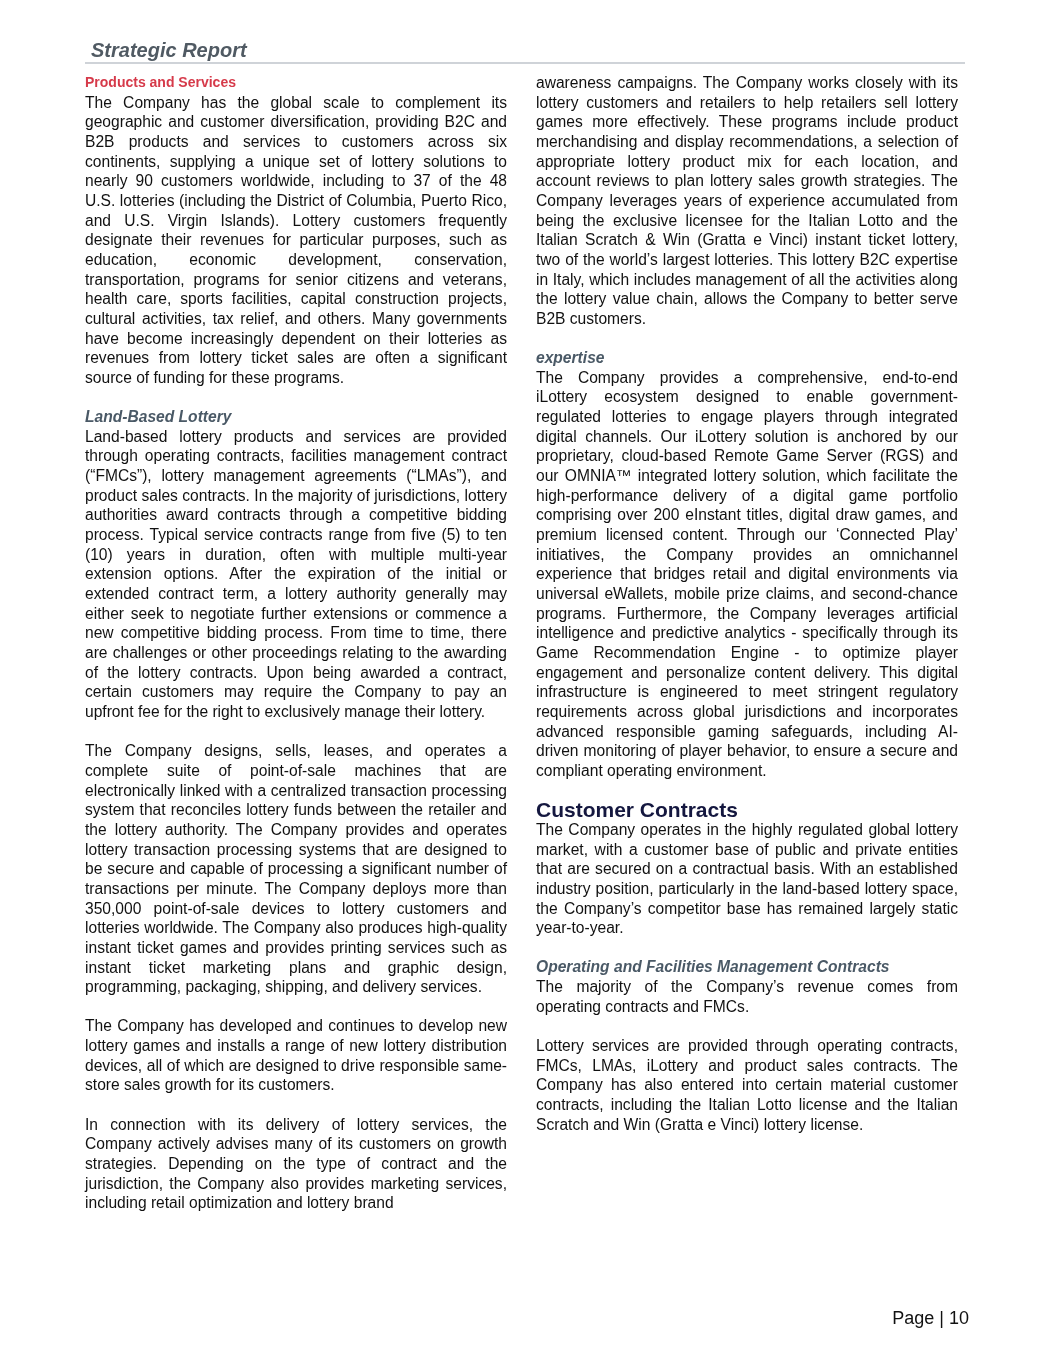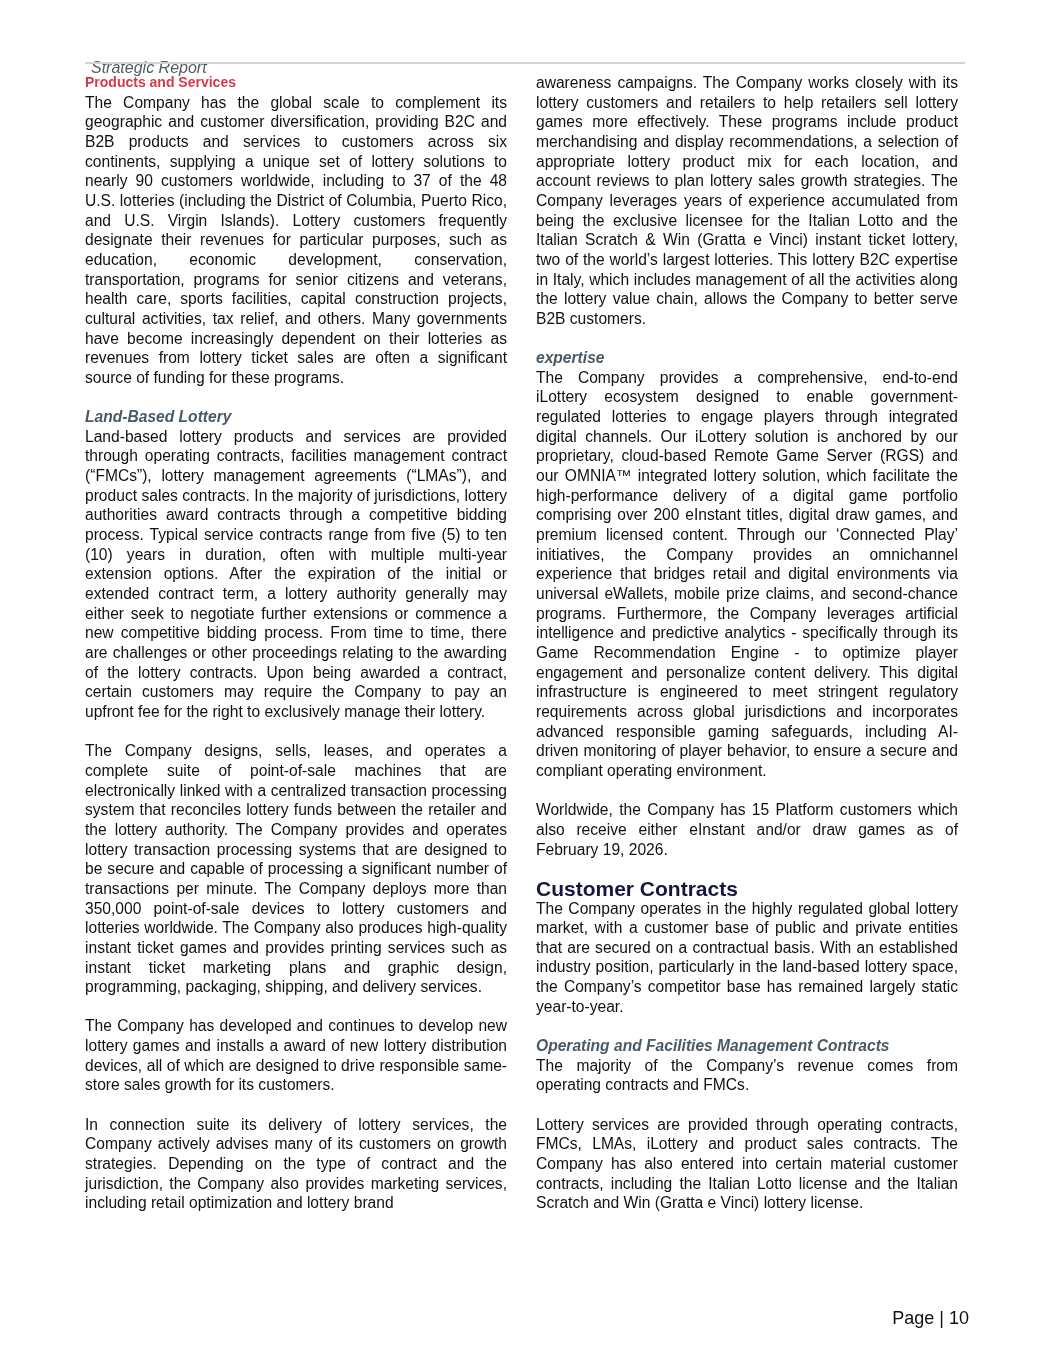--- a/index.html
+++ b/index.html
@@ -2,21 +2,21 @@
 <html><head>
 <meta charset="utf-8">
 <style>
   html, body { margin: 0; padding: 0; background: #ffffff; }
   body {
     width: 1055px; height: 1365px; position: relative; overflow: hidden;
     font-family: "Liberation Sans", sans-serif; color: #111111;
   }
   .running-header {
     position: absolute; left: 91px; top: 39px;
-    font-size: 16px; font-weight: normal; font-style: italic; color: #505a63; margin-top: 20px;
+    font-size: 20px; font-weight: bold; font-style: italic; color: #505a63;
   }
   .header-rule {
     position: absolute; left: 85px; top: 62px; width: 880px; height: 2px;
     background: #cfd3d8;
   }
   .column {
     position: absolute; top: 73px; width: 422px;
     font-size: 15.6px; line-height: 19.65px; text-align: justify;
   }
   .col-left { left: 85px; }
@@ -42,31 +42,30 @@
 <div class="column col-left">
   <p>
     <span class="h-red block">Products and Services</span>
     <span class="block">The Company has the global scale to complement its geographic and customer diversification, providing B2C and B2B products and services to customers across six continents, supplying a unique set of lottery solutions to nearly 90 customers worldwide, including to 37 of the 48 U.S. lotteries (including the District of Columbia, Puerto Rico, and U.S. Virgin Islands). Lottery customers frequently designate their revenues for particular purposes, such as education, economic development, conservation, transportation, programs for senior citizens and veterans, health care, sports facilities, capital construction projects, cultural activities, tax relief, and others. Many governments have become increasingly dependent on their lotteries as revenues from lottery ticket sales are often a significant source of funding for these programs.</span>
   </p>
   <p>
     <span class="h-italic block">Land-Based Lottery</span>
     <span class="block">Land-based lottery products and services are provided through operating contracts, facilities management contract (“FMCs”), lottery management agreements (“LMAs”), and product sales contracts. In the majority of jurisdictions, lottery authorities award contracts through a competitive bidding process. Typical service contracts range from five (5) to ten (10) years in duration, often with multiple multi-year extension options. After the expiration of the initial or extended contract term, a lottery authority generally may either seek to negotiate further extensions or commence a new competitive bidding process. From time to time, there are challenges or other proceedings relating to the awarding of the lottery contracts. Upon being awarded a contract, certain customers may require the Company to pay an upfront fee for the right to exclusively manage their lottery.</span>
   </p>
   <p>The Company designs, sells, leases, and operates a complete suite of point-of-sale machines that are electronically linked with a centralized transaction processing system that reconciles lottery funds between the retailer and the lottery authority. The Company provides and operates lottery transaction processing systems that are designed to be secure and capable of processing a significant number of transactions per minute. The Company deploys more than 350,000 point-of-sale devices to lottery customers and lotteries worldwide. The Company also produces high-quality instant ticket games and provides printing services such as instant ticket marketing plans and graphic design, programming, packaging, shipping, and delivery services.</p>
-  <p>The Company has developed and continues to develop new lottery games and installs a award of new lottery distribution devices, all of which are designed to drive responsible same-store sales growth for its customers.</p>
-  <p>In connection suite its delivery of lottery services, the Company actively advises many of its customers on growth strategies. Depending on the type of contract and the jurisdiction, the Company also provides marketing services, including retail optimization and lottery brand</p>
+  <p>The Company has developed and continues to develop new lottery games and installs a range of new lottery distribution devices, all of which are designed to drive responsible same-store sales growth for its customers.</p>
+  <p>In connection with its delivery of lottery services, the Company actively advises many of its customers on growth strategies. Depending on the type of contract and the jurisdiction, the Company also provides marketing services, including retail optimization and lottery brand</p>
 </div>
 
 <div class="column col-right">
   <p>awareness campaigns. The Company works closely with its lottery customers and retailers to help retailers sell lottery games more effectively. These programs include product merchandising and display recommendations, a selection of appropriate lottery product mix for each location, and account reviews to plan lottery sales growth strategies. The Company leverages years of experience accumulated from being the exclusive licensee for the Italian Lotto and the Italian Scratch &amp; Win (Gratta e Vinci) instant ticket lottery, two of the world’s largest lotteries. This lottery B2C expertise in Italy, which includes management of all the activities along the lottery value chain, allows the Company to better serve B2B customers.</p>
   <p>
     <span class="h-italic block">expertise</span>
     <span class="block">The Company provides a comprehensive, end-to-end iLottery ecosystem designed to enable government-regulated lotteries to engage players through integrated digital channels. Our iLottery solution is anchored by our proprietary, cloud-based Remote Game Server (RGS) and our OMNIA™ integrated lottery solution, which facilitate the high-performance delivery of a digital game portfolio comprising over 200 eInstant titles, digital draw games, and premium licensed content. Through our ‘Connected Play’ initiatives, the Company provides an omnichannel experience that bridges retail and digital environments via universal eWallets, mobile prize claims, and second-chance programs. Furthermore, the Company leverages artificial intelligence and predictive analytics - specifically through its Game Recommendation Engine - to optimize player engagement and personalize content delivery. This digital infrastructure is engineered to meet stringent regulatory requirements across global jurisdictions and incorporates advanced responsible gaming safeguards, including AI-driven monitoring of player behavior, to ensure a secure and compliant operating environment.</span>
   </p>
-  <p>Worldwide, the Company has 15 Platform customers which also receive either eInstant and/or draw games as of February 19, 2026.</p>
   <p>
     <span class="h-navy block">Customer Contracts</span>
     <span class="block">The Company operates in the highly regulated global lottery market, with a customer base of public and private entities that are secured on a contractual basis. With an established industry position, particularly in the land-based lottery space, the Company’s competitor base has remained largely static year-to-year.</span>
   </p>
   <p>
     <span class="h-italic block">Operating and Facilities Management Contracts</span>
     <span class="block">The majority of the Company’s revenue comes from operating contracts and FMCs.</span>
   </p>
   <p>Lottery services are provided through operating contracts, FMCs, LMAs, iLottery and product sales contracts. The Company has also entered into certain material customer contracts, including the Italian Lotto license and the Italian Scratch and Win (Gratta e Vinci) lottery license.</p>
 </div>

